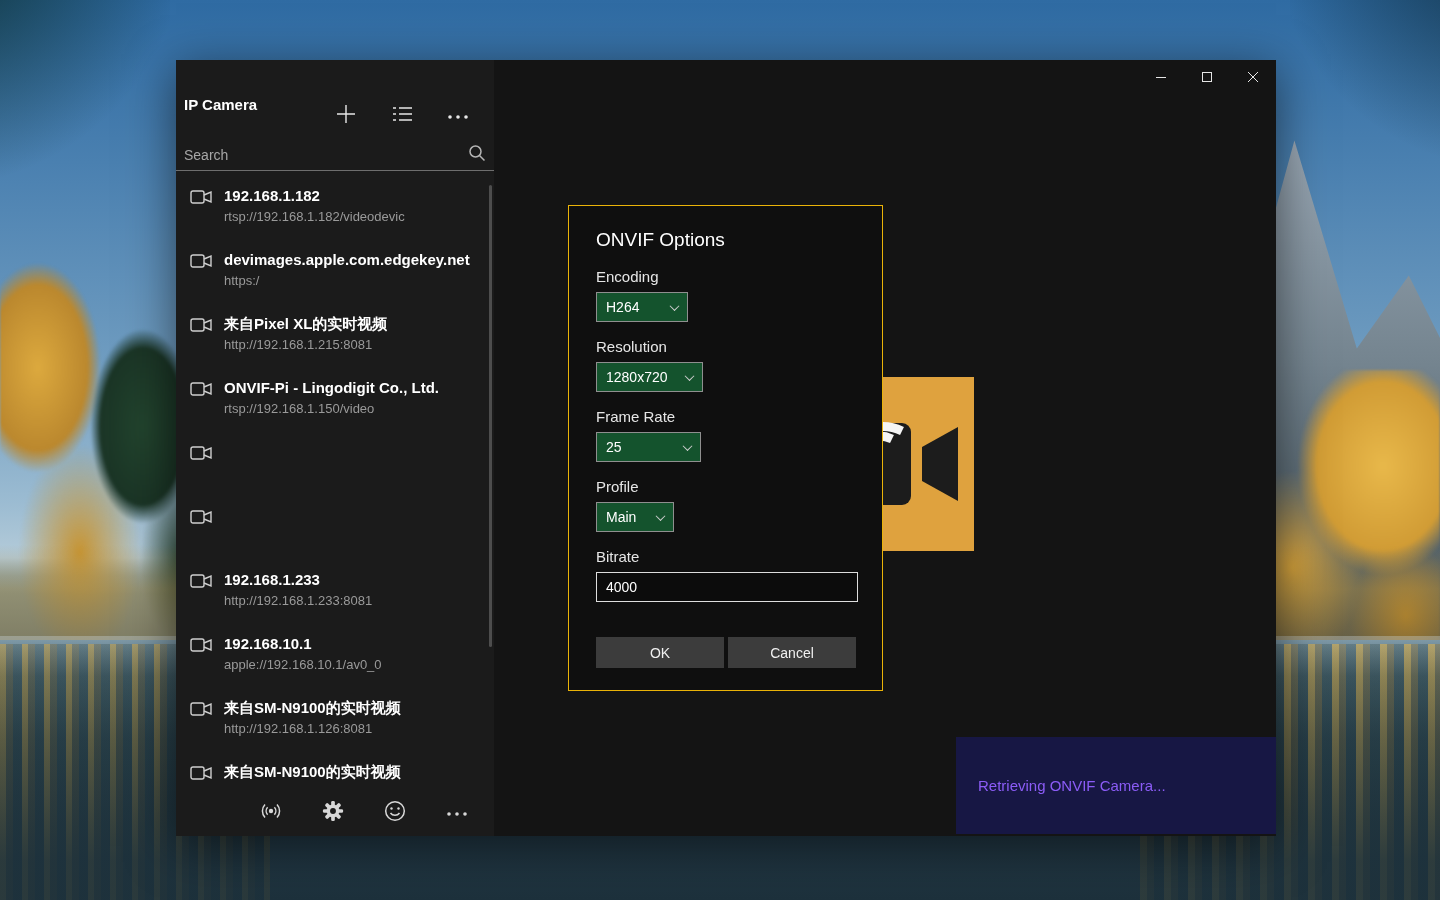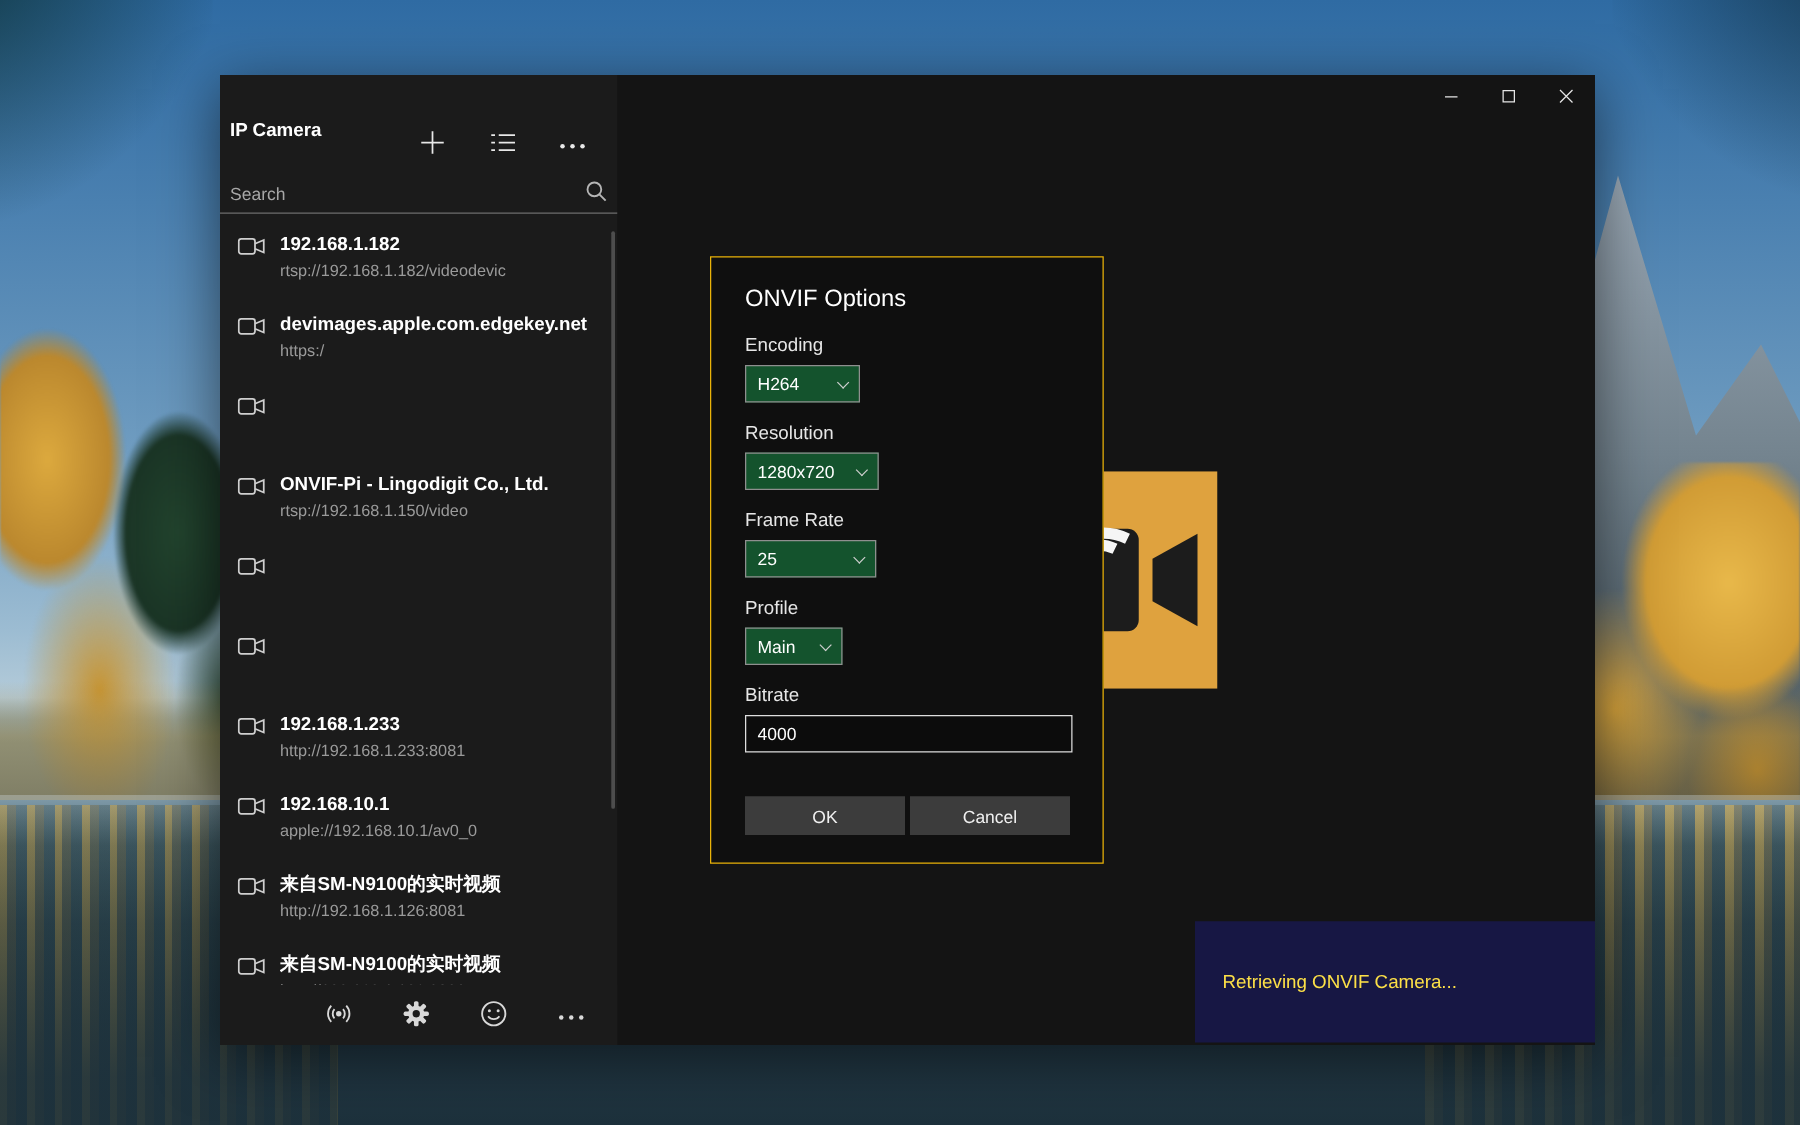--- a/index.html
+++ b/index.html
@@ -93,21 +93,21 @@
     transform:rotate(45deg) translate(-1px,-1px); margin-left:10px; flex:none; }
   .text-input { display:block; margin-left:27px; width:262px; height:30px; background:#0c0c0c;
     border:1px solid #dedede; color:#ffffff; font-size:14px; font-family:inherit; padding:0 9px; outline:none; }
   .dlg-buttons { display:flex; gap:4px; margin:35px 26px 0 27px; }
   .dlg-btn { flex:1; height:31px; background:#3c3c3c; border:none; color:#f0f0f0;
     font-size:14px; font-family:inherit; cursor:default; }
 
   
   .toast { position:absolute; right:0; top:677px; width:320px; height:97px; background:#171744;
     display:flex; align-items:center; padding-left:22px; z-index:8; }
-  .toast-text { color:#fde047; font-size:15px; }
+  .toast-text { color:#8b5cf6; font-size:15px; }
 </style>
 </head>
 <body>
 
 <div class="desktop">
 
   <div class="sky"></div>
   <div class="mtn-right"></div>
   <div class="mtn-left"></div>
   <div class="trees-left"></div>
@@ -202,20 +202,24 @@
           <div class="cam-text">
               <div class="cam-name">devimages.apple.com.edgekey.net</div>
               <div class="cam-url">https:/</div>
             </div>
         </div>
         <div class="cam-row">
           <span class="cam-icon"><svg width="22" height="16">
                 <rect x="1" y="2" width="13" height="12" rx="2" fill="none" stroke="#cfcfcf" stroke-width="1.4"></rect>
                 <path d="M14 6 L21 3 V13 L14 10" fill="none" stroke="#cfcfcf" stroke-width="1.4"></path>
               </svg></span>
+          <div class="cam-text">
+              <div class="cam-name">来自Pixel XL的实时视频</div>
+              <div class="cam-url">http://192.168.1.215:8081</div>
+            </div>
         </div>
         <div class="cam-row">
           <span class="cam-icon"><svg width="22" height="16">
                 <rect x="1" y="2" width="13" height="12" rx="2" fill="none" stroke="#cfcfcf" stroke-width="1.4"></rect>
                 <path d="M14 6 L21 3 V13 L14 10" fill="none" stroke="#cfcfcf" stroke-width="1.4"></path>
               </svg></span>
           <div class="cam-text">
               <div class="cam-name">ONVIF-Pi - Lingodigit Co., Ltd.</div>
               <div class="cam-url">rtsp://192.168.1.150/video</div>
             </div>

